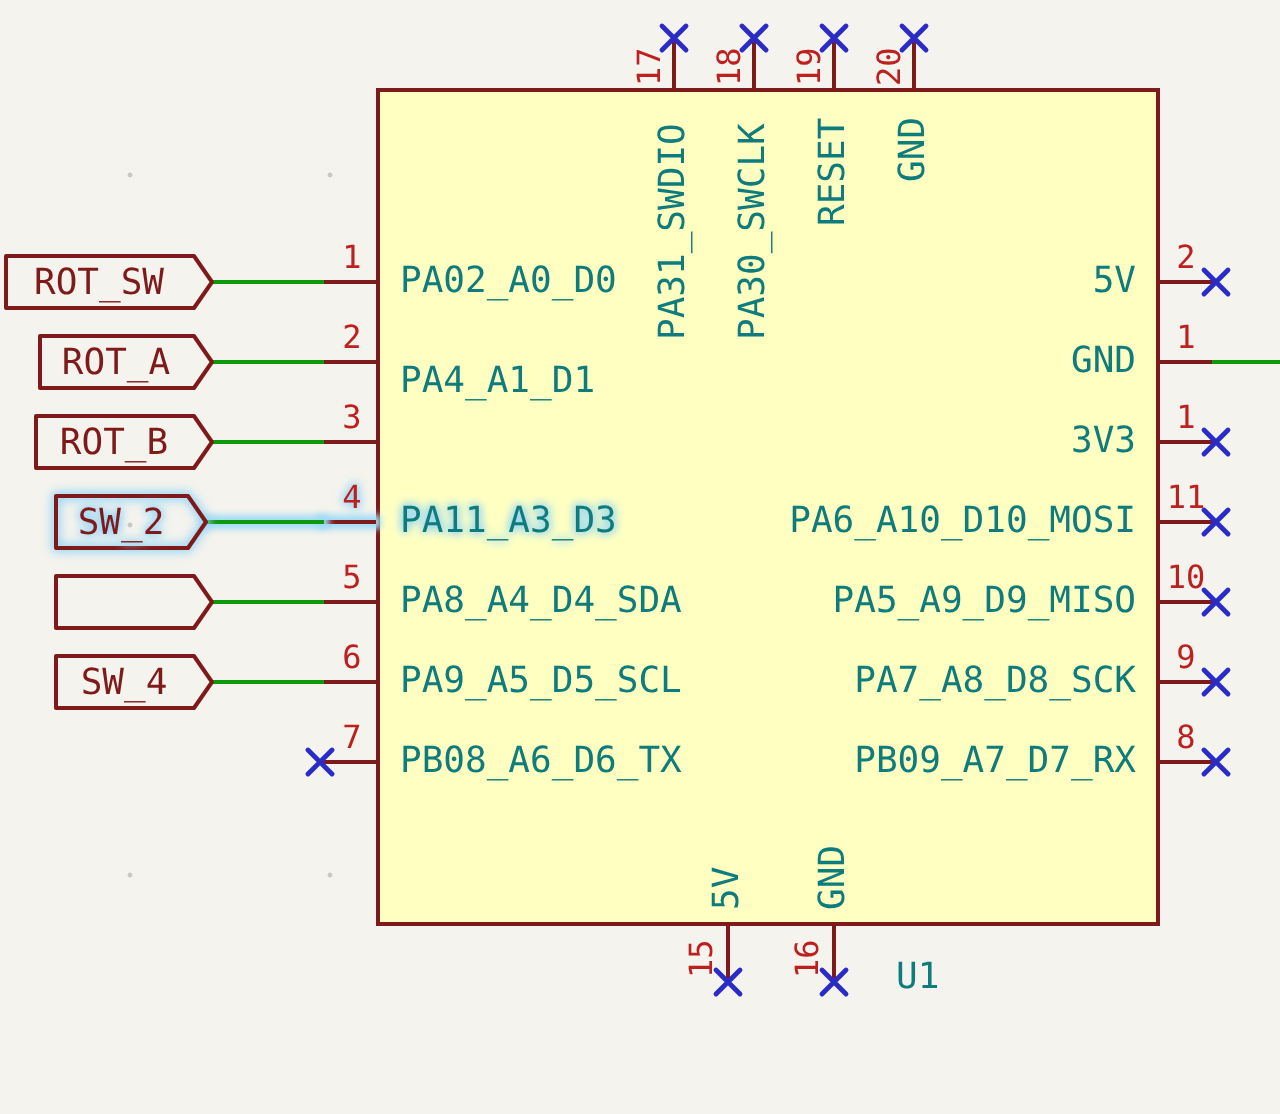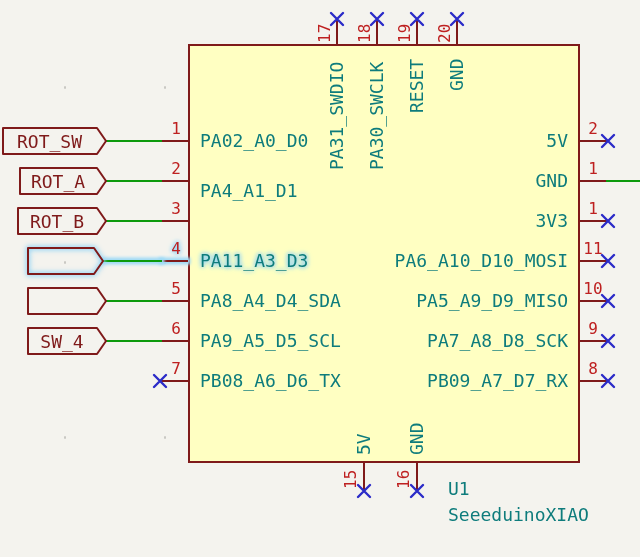--- a/index.html
+++ b/index.html
@@ -94,20 +94,21 @@
   <div class="glabel" style="left:19px;top:167px;width:88px">
     <svg width="88" height="28" viewBox="0 0 88 28">
         <polygon points="1,1 78,1 87,14 78,27 1,27"></polygon>
       </svg>
     <div class="glabel-text">ROT_A</div>
   </div>
   <div class="glabel" style="left:27px;top:247px;width:77px">
     <svg class="hl-shape" width="77" height="28" viewBox="0 0 77 28">
         <polygon points="1,1 67,1 76,14 67,27 1,27"></polygon>
       </svg>
+    <div class="glabel-text hl-text">SW_2</div>
   </div>
   <div class="glabel" style="left:27px;top:287px;width:80px">
     <svg width="80" height="28" viewBox="0 0 80 28">
         <polygon points="1,1 70,1 79,14 70,27 1,27"></polygon>
       </svg>
   </div>
   <div class="glabel" style="left:27px;top:327px;width:80px">
     <svg width="80" height="28" viewBox="0 0 80 28">
         <polygon points="1,1 70,1 79,14 70,27 1,27"></polygon>
       </svg>
@@ -197,15 +198,14 @@
     </svg>
 
   <div class="stubv" style="left:416px;top:463px;height:27px"></div>
   <div class="vnum" style="left:396px;top:489px">16</div>
   <div class="pname vname" style="left:407px;top:455px;width:36px">GND</div>
   <svg class="nc" style="left:409px;top:483px" viewBox="0 0 16 16">
       <path d="M2 2 L14 14 M14 2 L2 14"></path>
     </svg>
 
   <div class="ref" style="left:448px;top:479px">U1</div>
-  <div class="ref" style="left:448px;top:505px">SeeeduinoXIAO</div>
 
 </div>
 
 </body></html>

